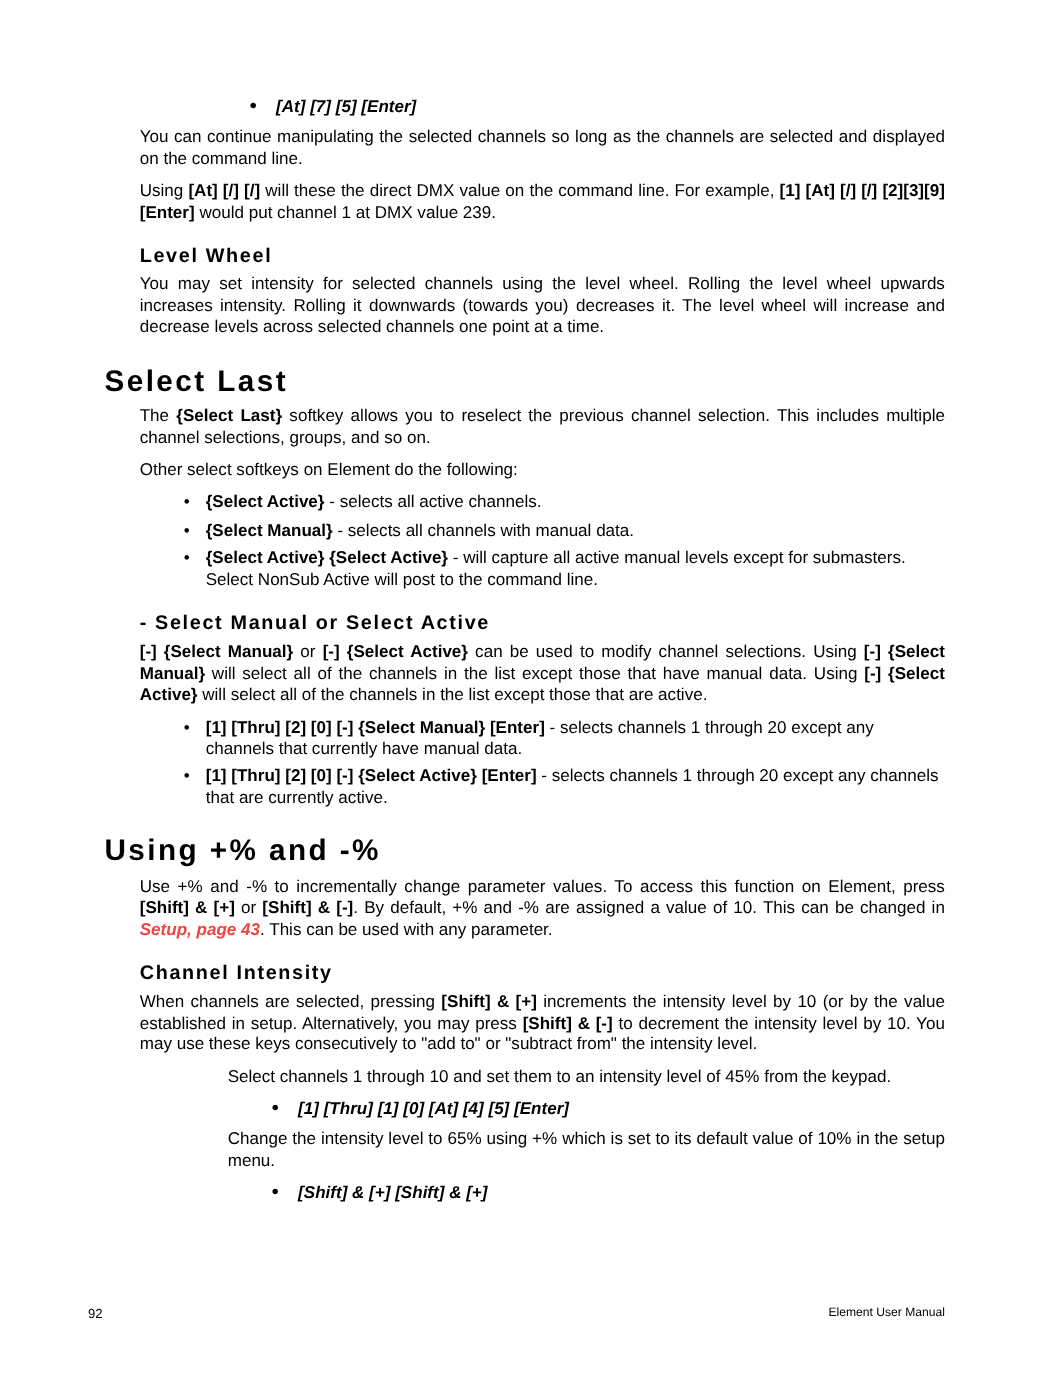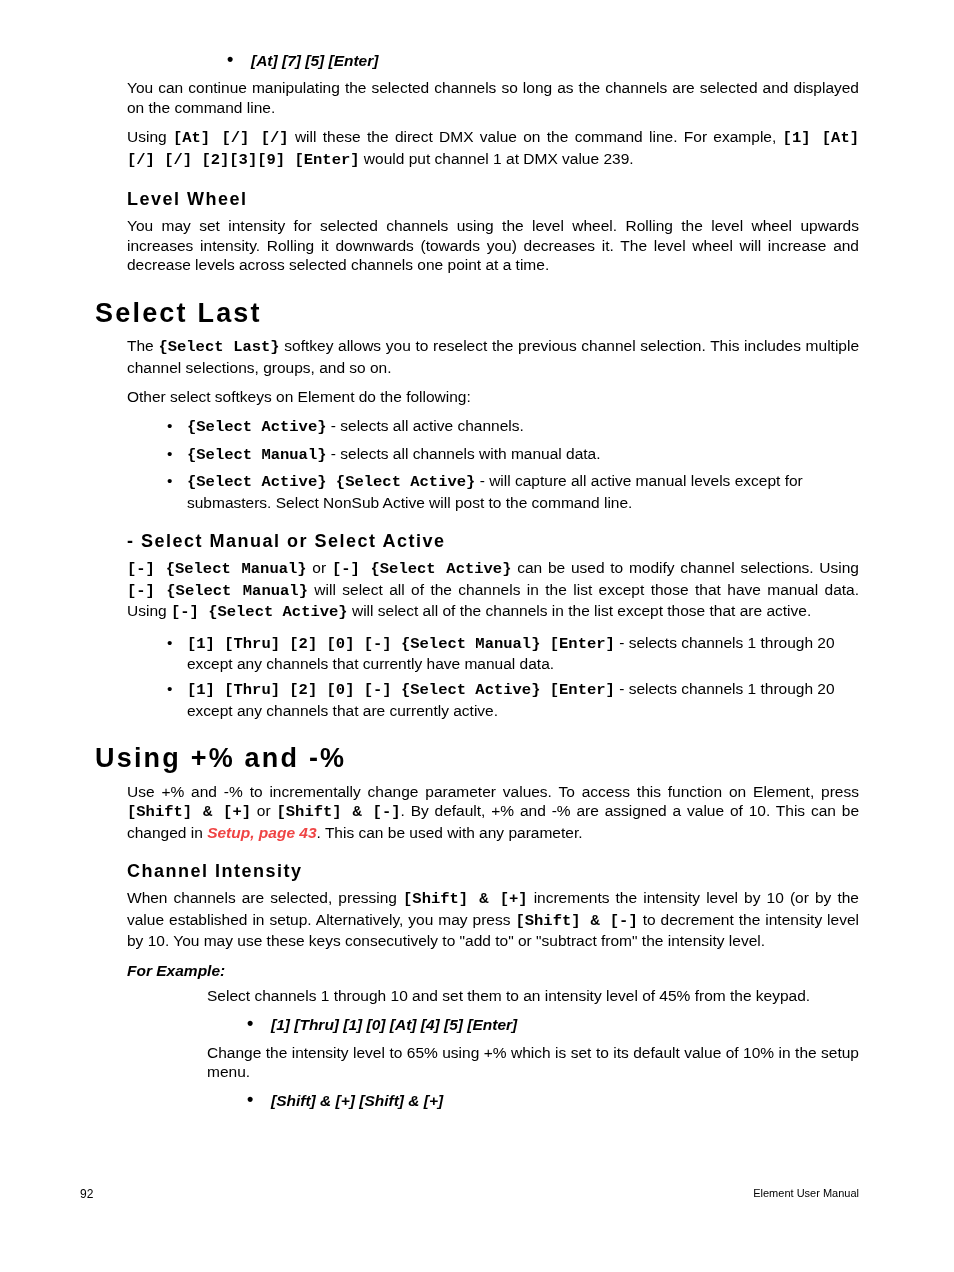--- a/index.html
+++ b/index.html
@@ -7,21 +7,21 @@
     margin: 0;
     padding: 0;
     background: #fff;
     font-family: Arial, Helvetica, sans-serif;
     color: #000;
   }
   .page {
     width: 954px;
     height: 1272px;
     box-sizing: border-box;
-    padding: 45px 95px 40px 95px;
+    padding: 82px 95px 40px 95px;
     position: relative;
     font-size: 15.5px;
     line-height: 1.25;
   }
   .page-footer {
     position: absolute;
     bottom: 70px;
     left: 80px;
     right: 95px;
     display: flex;
@@ -83,21 +83,21 @@
     position: absolute;
     left: 0;
     top: 1px;
     font-style: normal;
     font-size: 18px;
     line-height: 15px;
   }
   .indented-note {
     margin-left: 80px;
   }
-  b { font-weight: bold; font-family: Liberation Mono, monospace; }
+  b { font-weight: bold; }
   .link {
     color: #ef4444;
     font-style: italic;
     font-weight: bold;
   }
   .for-example {
     font-style: italic;
     font-weight: bold;
     margin: 8px 0 6px 0;
   }
@@ -154,21 +154,20 @@
     <p>
       <span>Use +% and -% to incrementally change parameter values. To access this function on Element, press </span><b>[Shift] &amp; [+]</b><span> or </span><b>[Shift] &amp; [-]</b><span>. By default, +% and -% are assigned a value of 10. This can be changed in </span><span class="link">Setup, page 43</span><span>. This can be used with any parameter.</span>
     </p>
 
     <h2 class="sub">Channel Intensity</h2>
 
     <p>
       <span>When channels are selected, pressing </span><b>[Shift] &amp; [+]</b><span> increments the intensity level by 10 (or by the value established in setup. Alternatively, you may press </span><b>[Shift] &amp; [-]</b><span> to decrement the intensity level by 10. You may use these keys consecutively to "add to" or "subtract from" the intensity level.</span>
     </p>
 
-    <p class="for-example">For Example:</p>
 
     <div class="indented-note">
       <p>Select channels 1 through 10 and set them to an intensity level of 45% from the keypad.</p>
       <ul class="keyseq" style="margin-left:40px;">
         <li>[1] [Thru] [1] [0] [At] [4] [5] [Enter]</li>
       </ul>
       <p>Change the intensity level to 65% using +% which is set to its default value of 10% in the setup menu.</p>
       <ul class="keyseq" style="margin-left:40px;">
         <li>[Shift] &amp; [+] [Shift] &amp; [+]</li>
       </ul>

